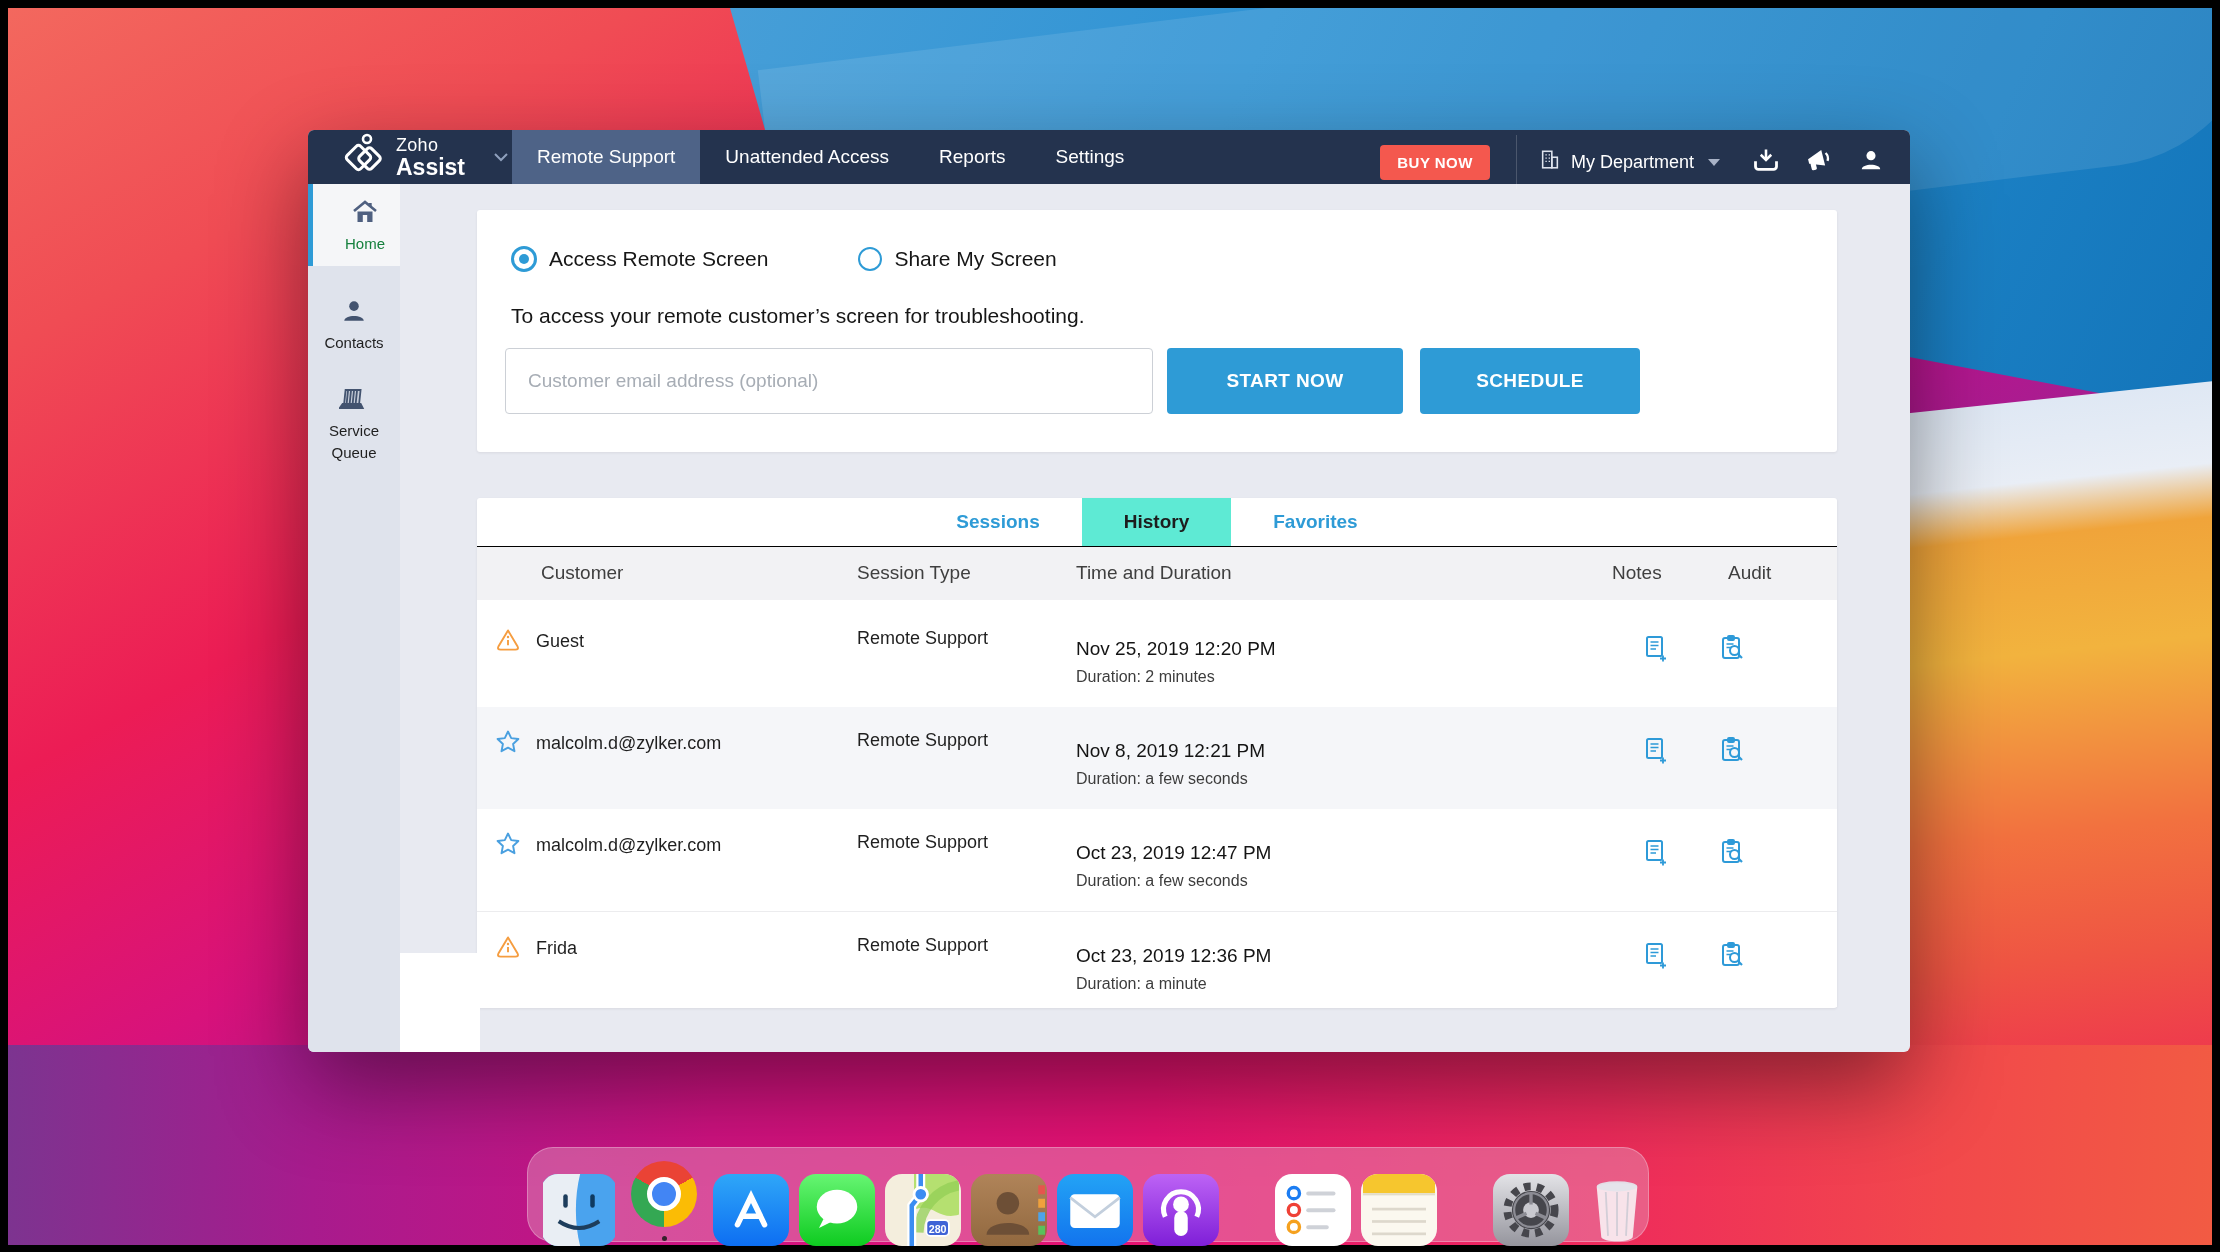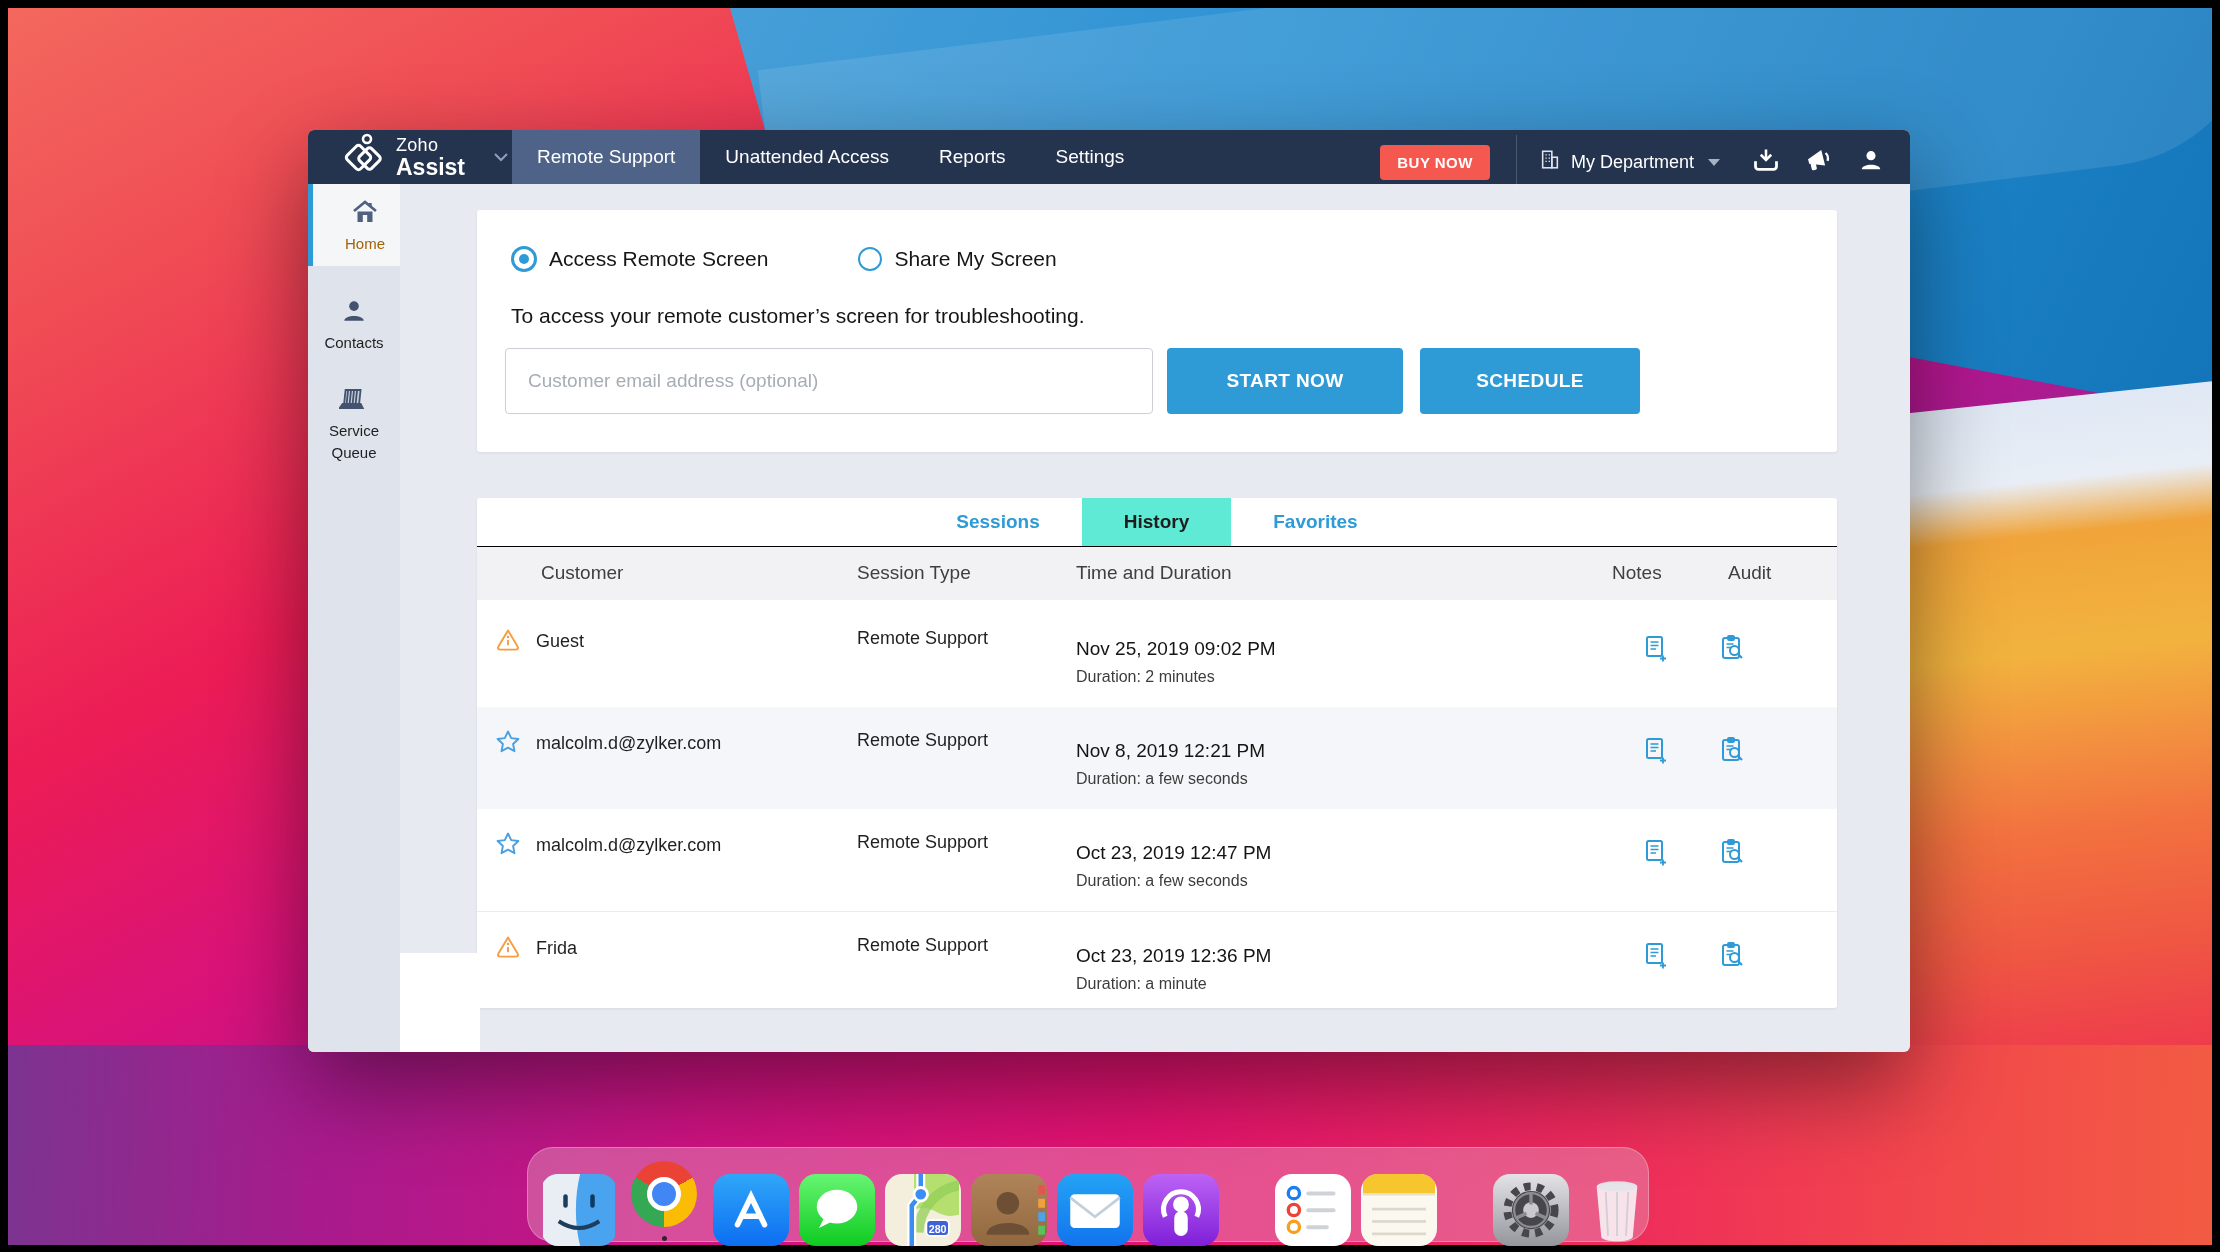--- a/index.html
+++ b/index.html
@@ -39,21 +39,21 @@
   .nav-divider{width:1px;height:54px;background:rgba(255,255,255,.18);margin:0 22px 0 26px;}
   .dept{display:flex;align-items:center;color:#fff;font-size:18px;gap:10px;}
   .dept-caret{width:0;height:0;border-left:6px solid transparent;border-right:6px solid transparent;
     border-top:7px solid #a8b2c6;margin-left:4px;}
   .nav-icons{display:flex;align-items:center;gap:24px;margin:0 26px 0 32px;}
 
   
   .sidebar{position:absolute;left:0;top:54px;width:92px;bottom:0;background:#dfe3ec;}
   .side-item{position:absolute;left:0;width:92px;text-align:center;color:#1f1f1f;font-size:15px;box-sizing:border-box;}
   .side-item .lbl{margin-top:5px;line-height:1.45;}
-  .side-item.active{background:#f5f6f8;border-left:5px solid #2e9bd6;color:#a16207;padding-left:17px;}
+  .side-item.active{background:#f5f6f8;border-left:5px solid #2e9bd6;color:#15803d;padding-left:17px;}
   .s-home{top:0;height:82px;padding-top:15px;}
   .s-contacts{top:100px;height:84px;padding-top:14px;}
   .s-queue{top:188px;height:112px;padding-top:14px;}
 
   
   .card{position:absolute;background:#fff;border-radius:3px;box-shadow:0 1px 3px rgba(0,0,0,.07);}
   .card1{left:169px;top:80px;width:1360px;height:242px;}
   .card2{left:169px;top:368px;width:1360px;height:510px;}
 
   
@@ -255,21 +255,21 @@
       <div class="trow" style="top:107px">
         <span class="c-icon">
           <svg width="26" height="26" viewBox="0 0 26 26" fill="none" stroke="#f59d40" stroke-width="1.9" stroke-linejoin="round">
             <path d="M13 3.4 22.6 19.6 Q24 22.6 20.4 22.6 H5.6 Q2 22.6 3.4 19.6 Z"></path>
             <circle cx="13" cy="10" r="1.2" fill="#f59d40" stroke="none"></circle>
               <path d="M13 13v5.2"></path>
           </svg>
         </span>
         <span class="c-name">Guest</span>
         <span class="c-type">Remote Support</span>
-        <span class="c-time">Nov 25, 2019 09:02 PM</span>
+        <span class="c-time">Nov 25, 2019 12:20 PM</span>
         <span class="c-dur">Duration: 2 minutes</span>
         <span class="c-notes">
           <svg width="27" height="29" viewBox="0 0 27 29" fill="none" stroke="#2e9ad8" stroke-width="2">
             <rect x="4" y="3" width="15" height="19" rx="1.5"></rect>
             <path d="M7.5 8h8M7.5 11.5h8M7.5 15h5.5" stroke-width="1.6"></path>
             <path d="M20 21.5v6M17 24.5h6" stroke-width="1.8"></path>
           </svg>
         </span>
         <span class="c-audit">
           <svg width="28" height="29" viewBox="0 0 28 29" fill="none" stroke="#2e9ad8" stroke-width="2">

